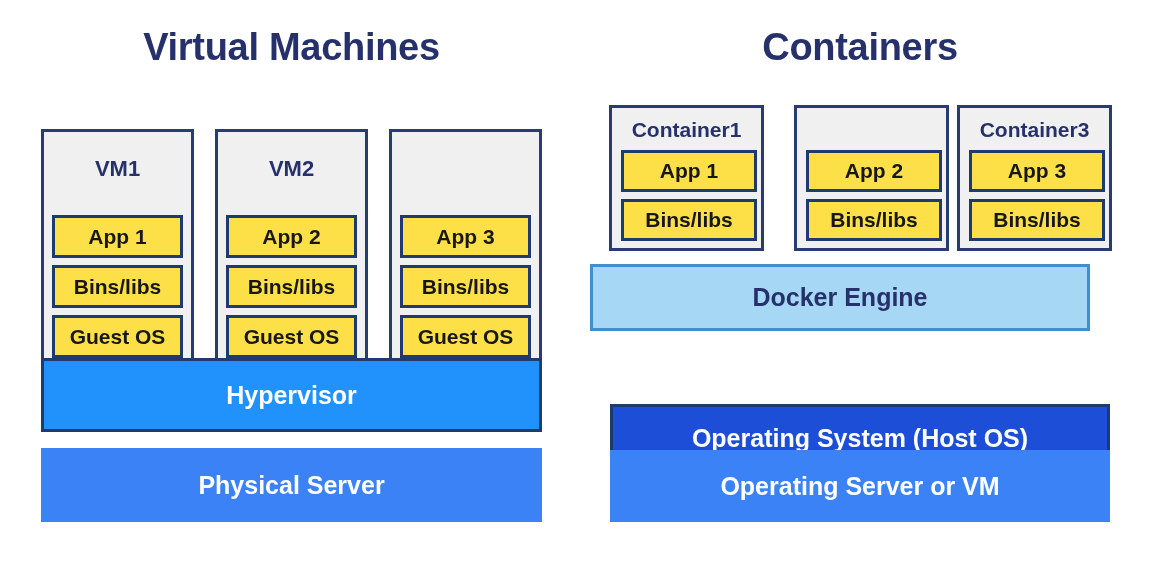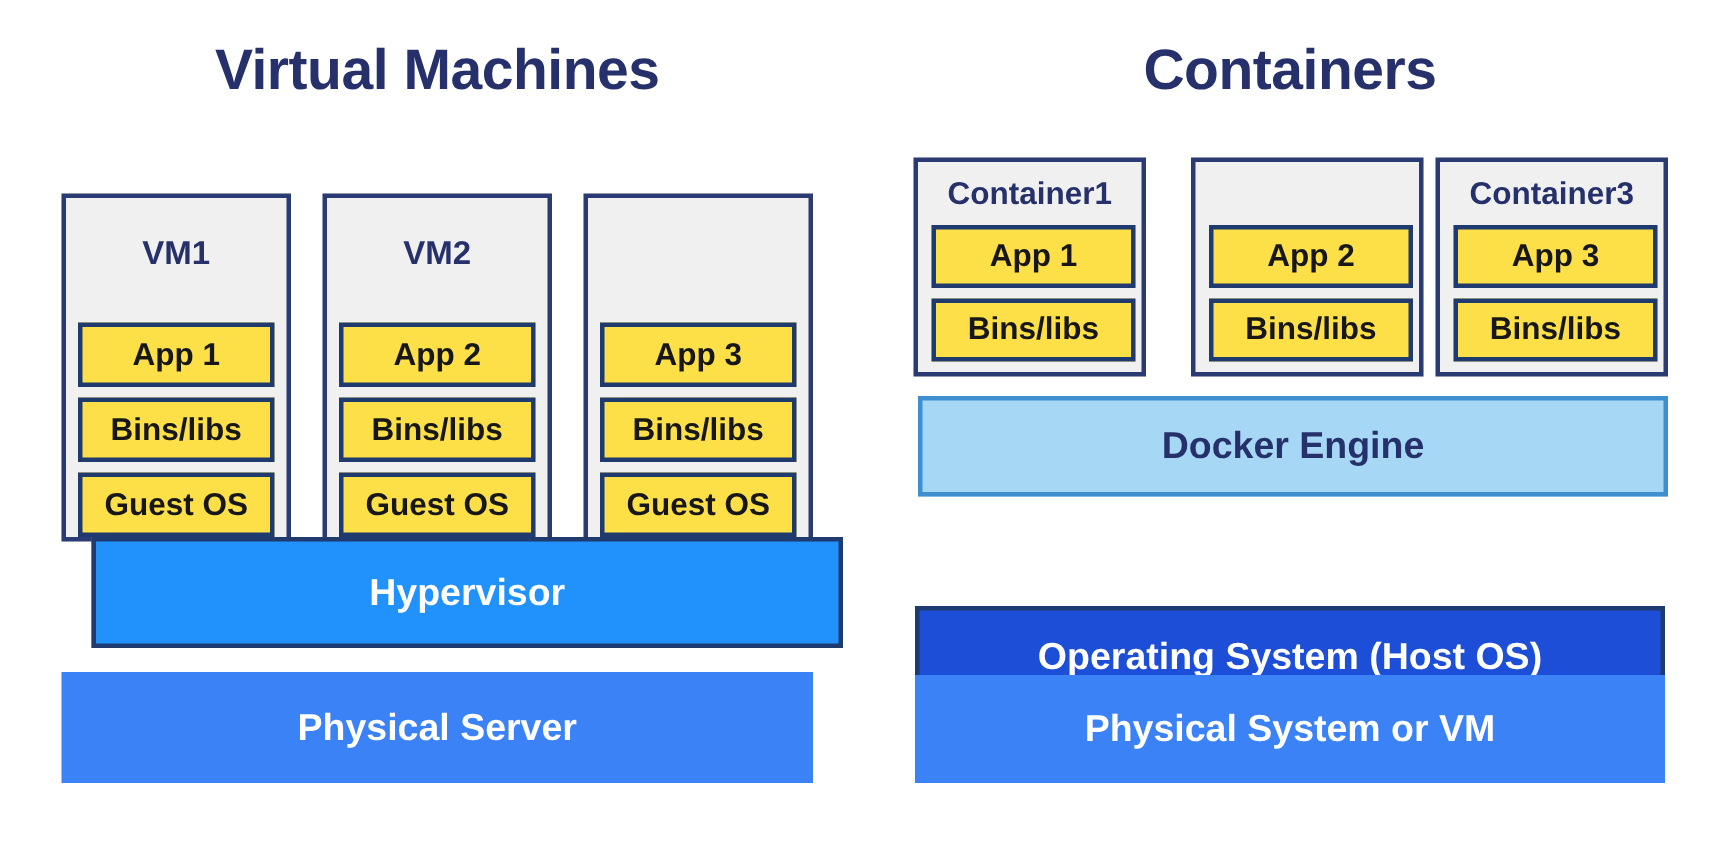--- a/index.html
+++ b/index.html
@@ -108,21 +108,20 @@
     display: flex;
     align-items: center;
     justify-content: center;
     font-weight: bold;
     white-space: nowrap;
   }
   .layer-bar.hypervisor {
     background: #2191fb;
     border: 3px solid #1f3a6e;
     color: #ffffff;
-    margin-left: 20px;
   }
   .layer-bar.host-os {
     background: #1d4ed8;
     border: 3px solid #1f3a6e;
     color: #ffffff;
     margin-top: 44px;
   }
   .layer-bar.physical {
     background: #3b82f6;
     border: none;
@@ -136,21 +135,21 @@
 
   #bar-hypervisor {
     left: 41px; top: 358px; width: 501px; height: 74px;
     font-size: 25px;
   }
   #bar-physical-left {
     left: 41px; top: 448px; width: 501px; height: 74px;
     font-size: 25px;
   }
   #bar-docker {
-    left: 612px; top: 264px; width: 500px; height: 67px;
+    left: 590px; top: 264px; width: 500px; height: 67px;
     font-size: 25px;
   }
   #bar-host-os {
     left: 610px; top: 360px; width: 500px; height: 68px;
     font-size: 25px;
   }
   #bar-physical-right {
     left: 610px; top: 450px; width: 500px; height: 72px;
     font-size: 25px;
   }
@@ -202,15 +201,15 @@
   <div class="outer-box ctr-box" id="ctr-box-2">
     <div class="outer-label">Container3</div>
     <div class="inner-box slot-0">App 3</div>
     <div class="inner-box slot-1">Bins/libs</div>
   </div>
 
   <div class="layer-bar docker" id="bar-docker">Docker Engine</div>
 
   <div class="layer-bar host-os" id="bar-host-os">Operating System (Host OS)</div>
 
-  <div class="layer-bar physical" id="bar-physical-right">Physical System or VM</div>
+  <div class="layer-bar physical" id="bar-physical-right">Operating Server or VM</div>
 
 </div>
 
 </body></html>

